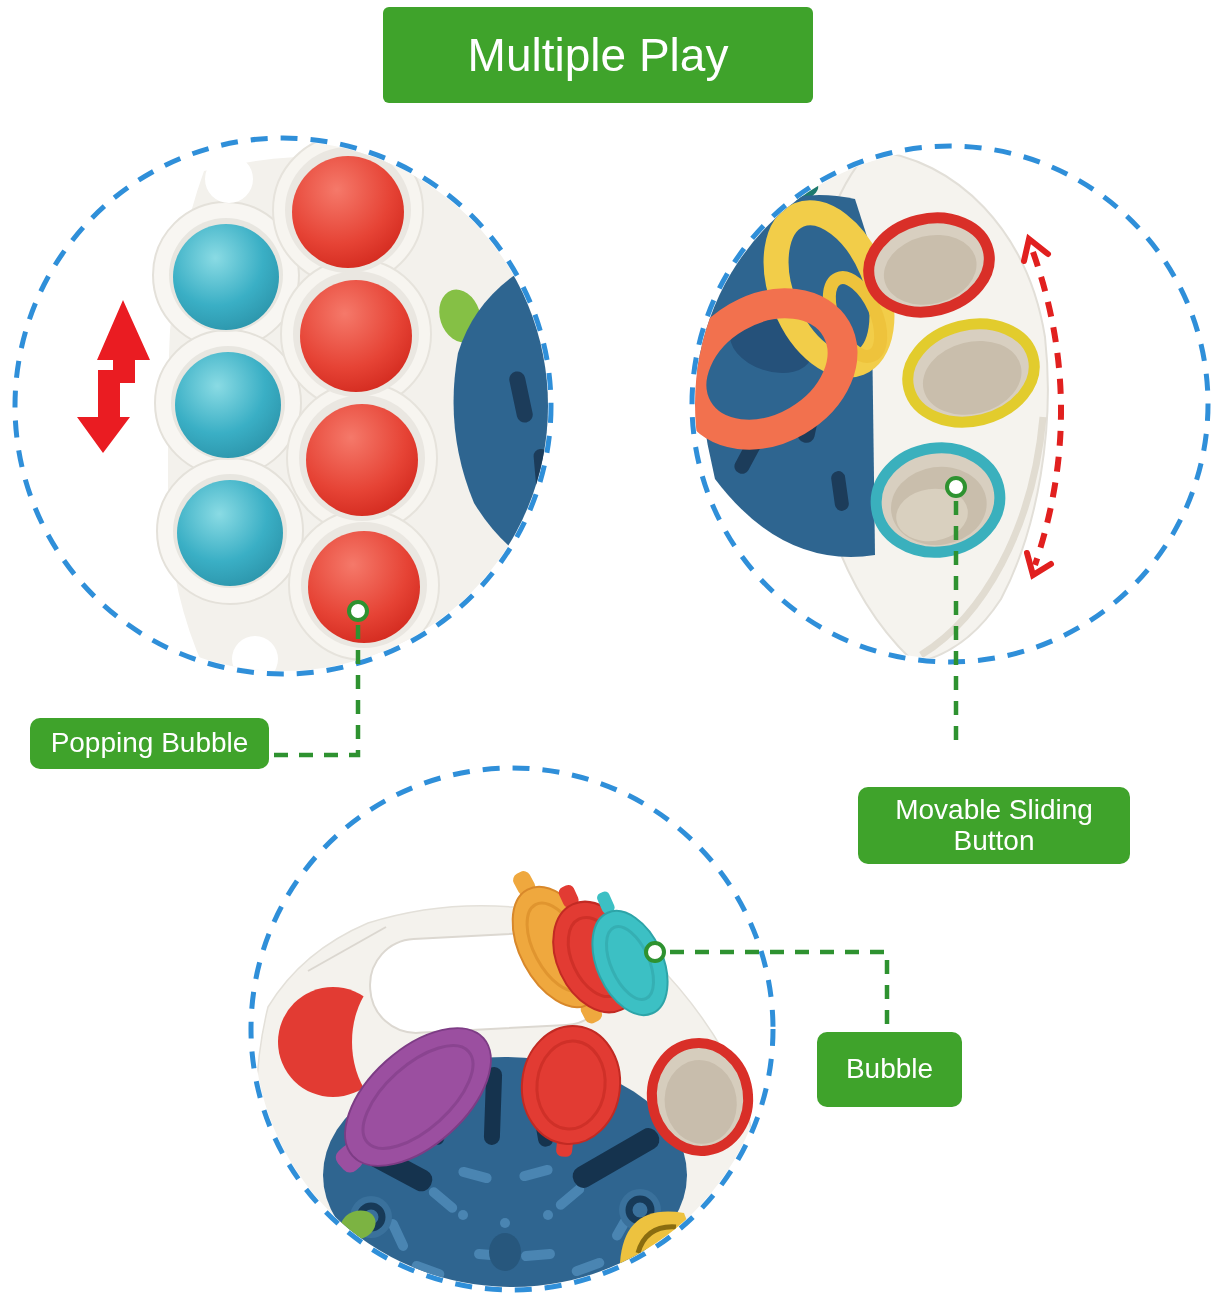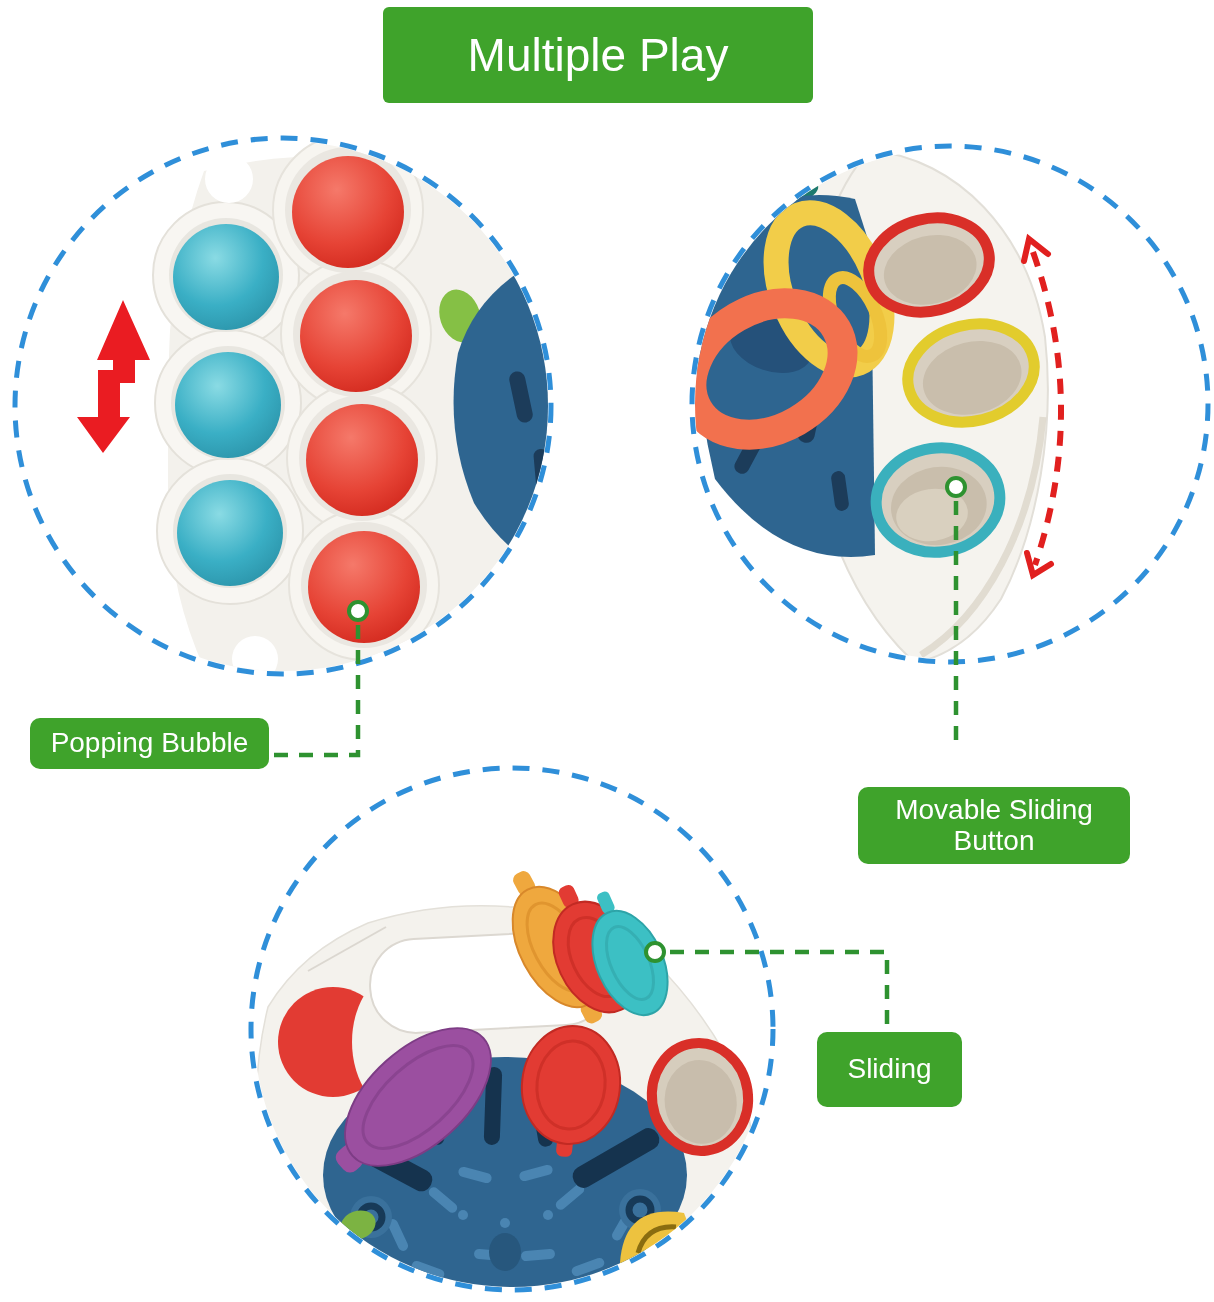--- a/index.html
+++ b/index.html
@@ -253,16 +253,16 @@
   <div class="badge banner">
     <span>Multiple Play</span>
   </div>
   <div class="badge feature-label label-popping">
     <span>Popping Bubble</span>
   </div>
   <div class="badge feature-label label-sliding">
     <span>Movable Sliding Button</span>
   </div>
   <div class="badge feature-label label-rattle">
-    <span>Sliding</span>
+    <span>Bubble</span>
   </div>
 
 </div>
 
 </body></html>

